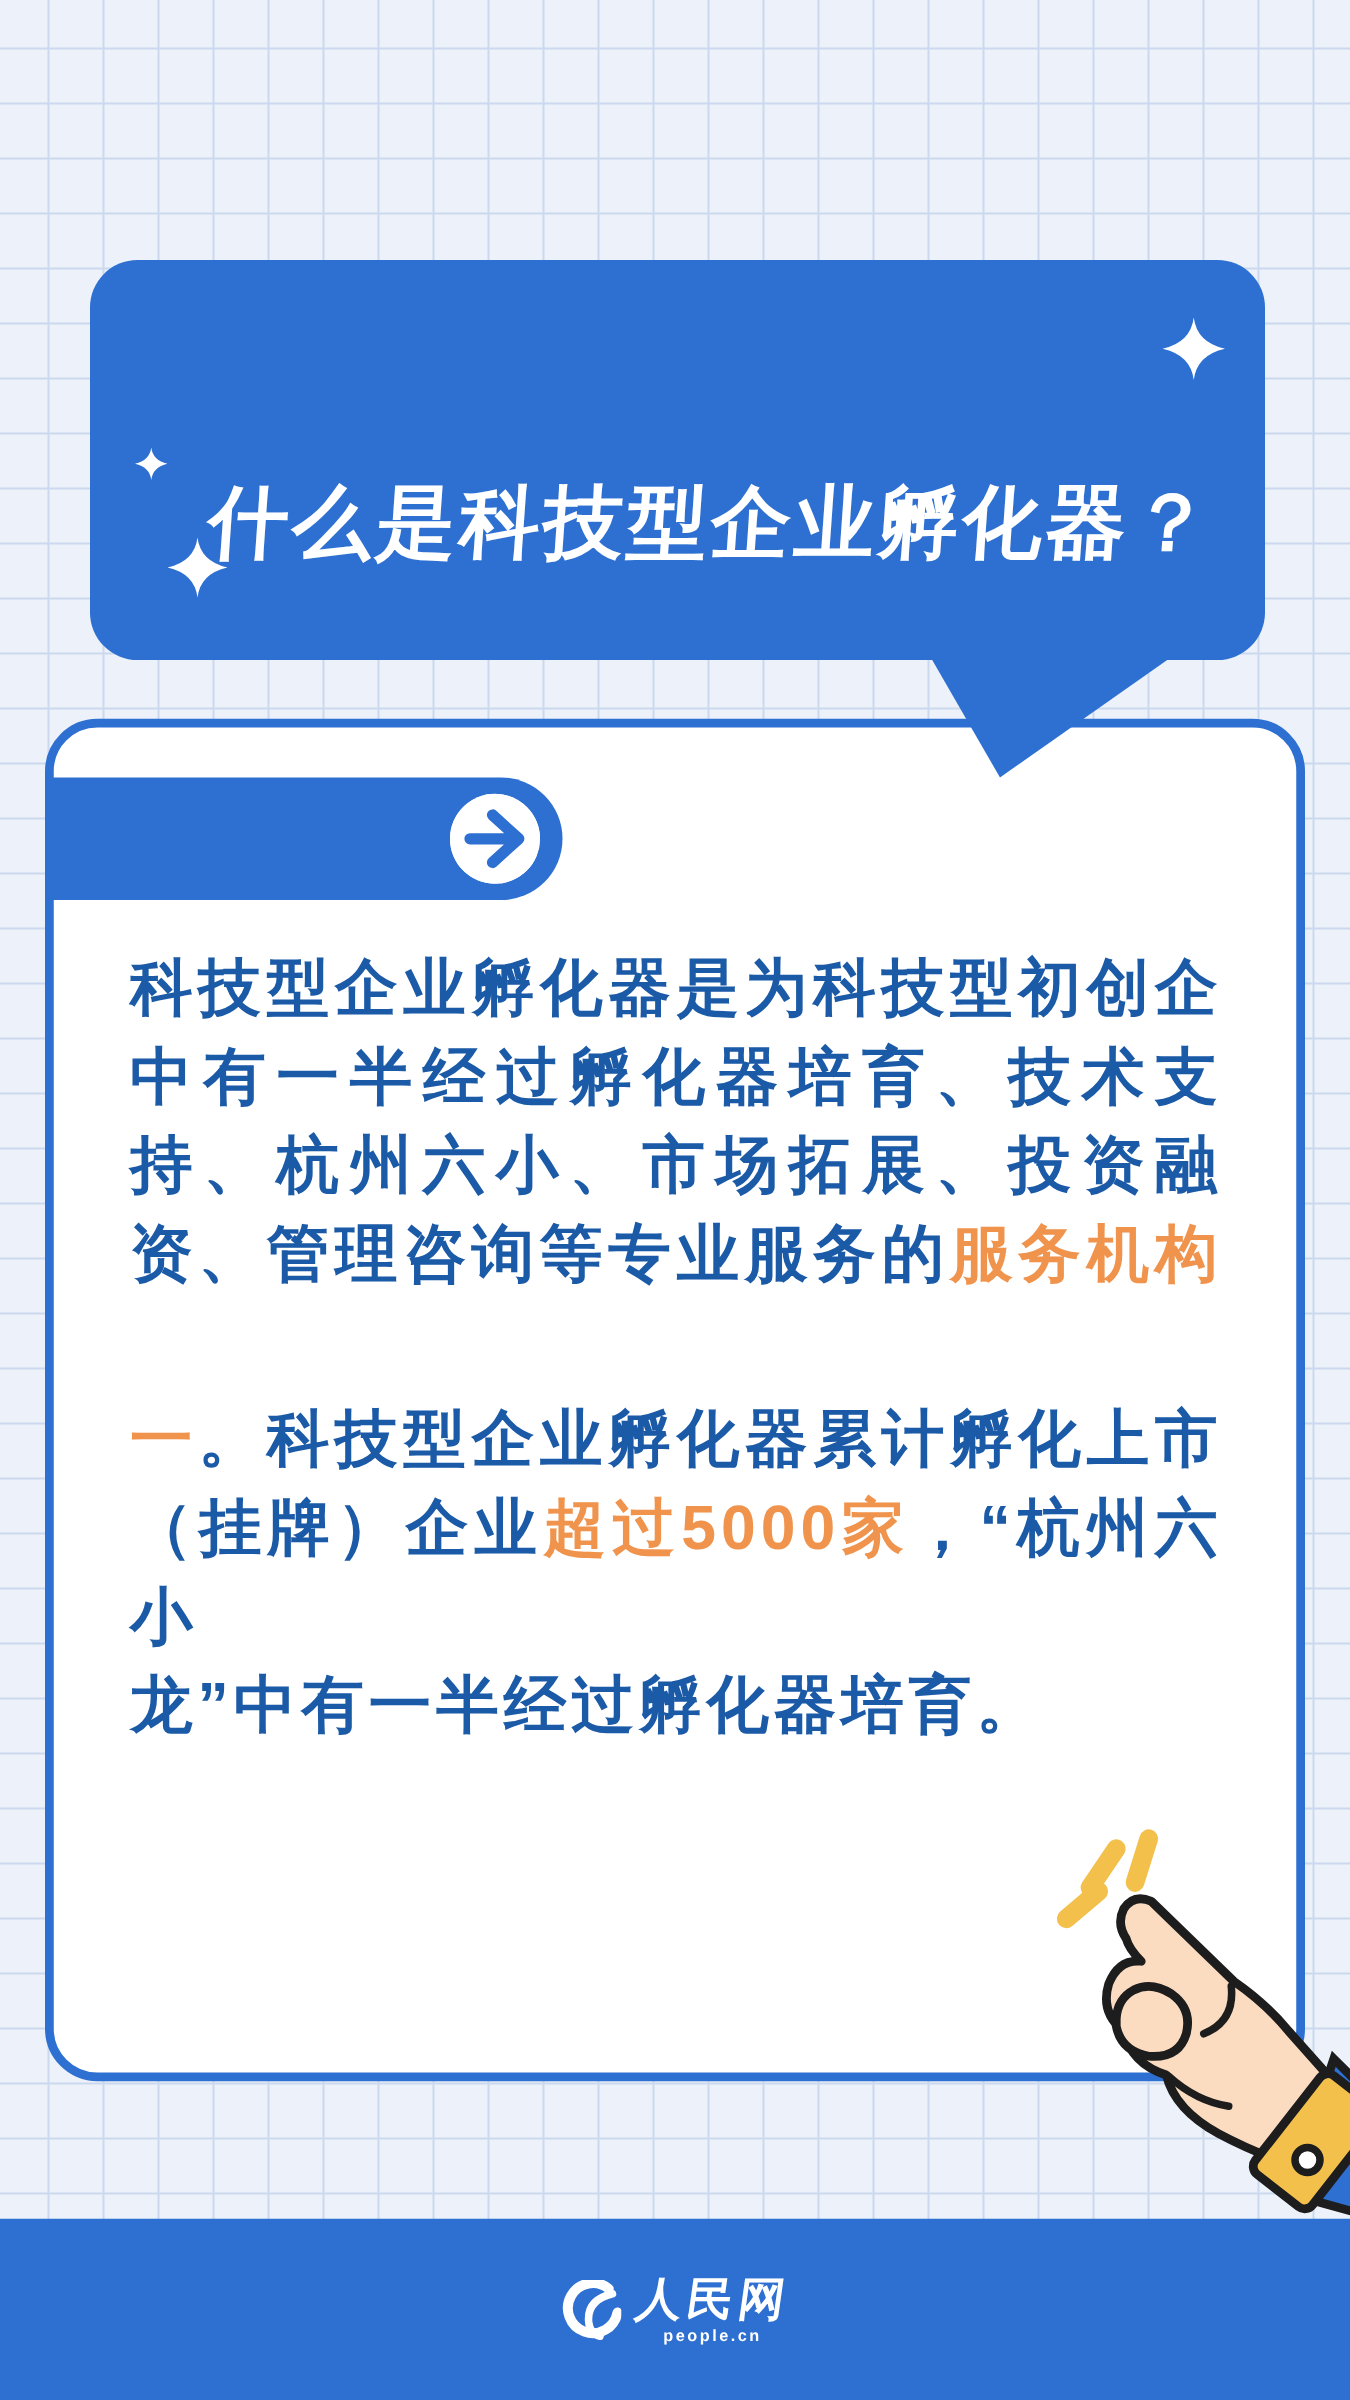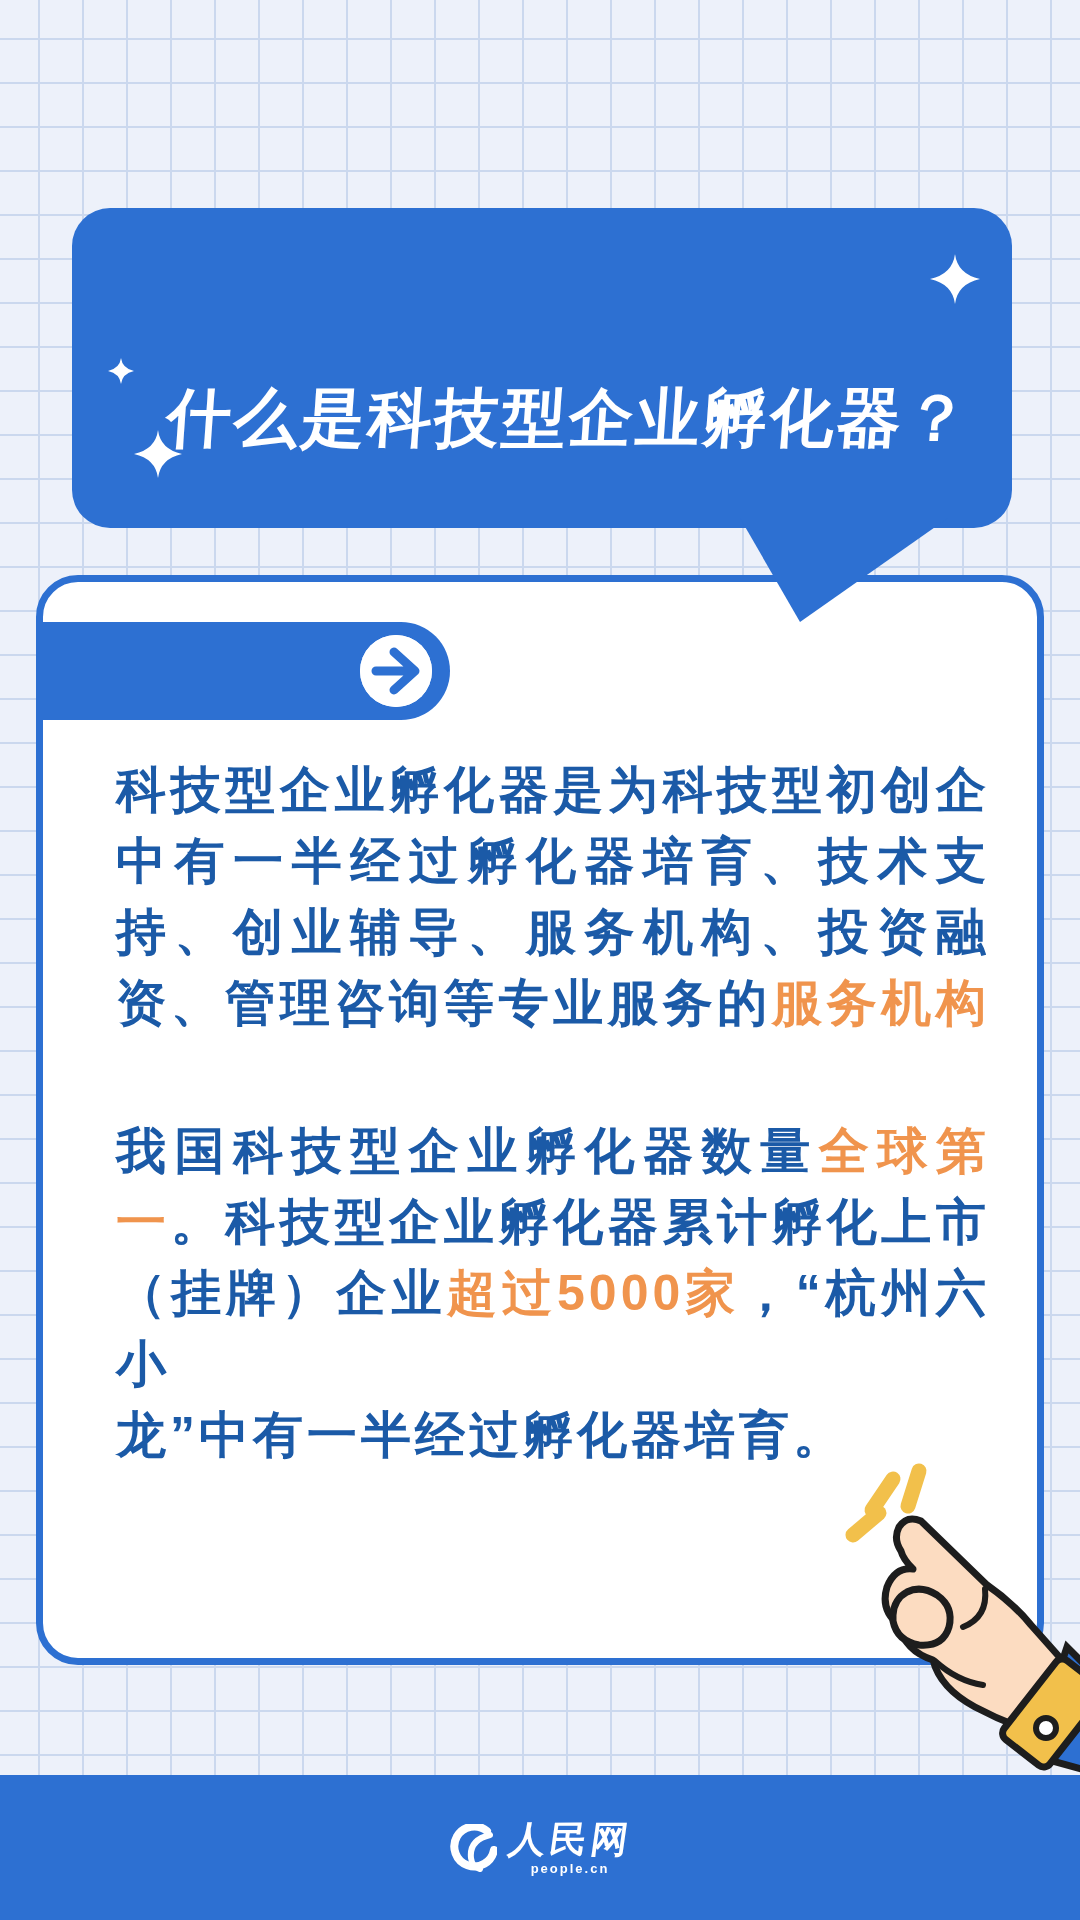--- a/index.html
+++ b/index.html
@@ -44,21 +44,21 @@
     background:#2d70d2;border-radius:0 49px 49px 0;
     z-index:2;
   }
   .header-circle{
     position:absolute;left:324px;top:13px;width:72px;height:72px;
     background:#ffffff;border-radius:50%;
   }
   .header-circle svg{display:block;width:72px;height:72px;}
   
   .text-block{
-    position:absolute;left:116px;top:755px;width:874px;z-index:2;
+    position:absolute;left:104px;top:755px;width:874px;z-index:2;
     color:#1b5aa7;font-weight:900;
     font-size:50px;line-height:71px;letter-spacing:4px;
   }
   .para{margin:0;}
   .para + .para{margin-top:77px;}
   .line{display:block;}
   .line.j{text-align:justify;text-align-last:justify;}
   .orange{color:#f0944d;}
   .blue{color:#1b5aa7;margin-top:30px;}
   
@@ -114,25 +114,24 @@
         <circle cx="36" cy="36" r="36" fill="#ffffff"></circle>
         <path d="M16 36 H52 M34 17 L55 36 L34 55" fill="none" stroke="#2d70d2" stroke-width="9" stroke-linecap="round" stroke-linejoin="round"></path>
       </svg>
     </span>
   </div>
 
   <div class="text-block">
     <p class="para">
       <span class="line j">科技型企业孵化器是为科技型初创企</span>
       <span class="line j">中有一半经过孵化器培育、技术支</span>
-      <span class="line j">持、创业辅导、服务机构、投资融</span>
+      <span class="line j">持、杭州六小、市场拓展、投资融</span>
       <span class="line j"><span class="blue">资、管理咨询等专业服务的</span><span class="orange">服务机构</span></span>
     </p>
     <p class="para">
-      <span class="line j"><span class="blue">我国科技型企业孵化器数量</span><span class="orange">全球第</span></span>
       <span class="line j"><span class="orange">一</span><span class="blue">。科技型企业孵化器累计孵化上市</span></span>
       <span class="line j"><span class="blue">（挂牌）企业</span><span class="orange">超过5000家</span><span class="blue">，“杭州六小</span></span>
       <span class="line">龙”中有一半经过孵化器培育。</span>
     </p>
   </div>
 
   <span class="hand">
     <svg viewBox="0 0 245 320">
 
       <g stroke="#f2c04b" stroke-width="15" stroke-linecap="round" fill="none">

